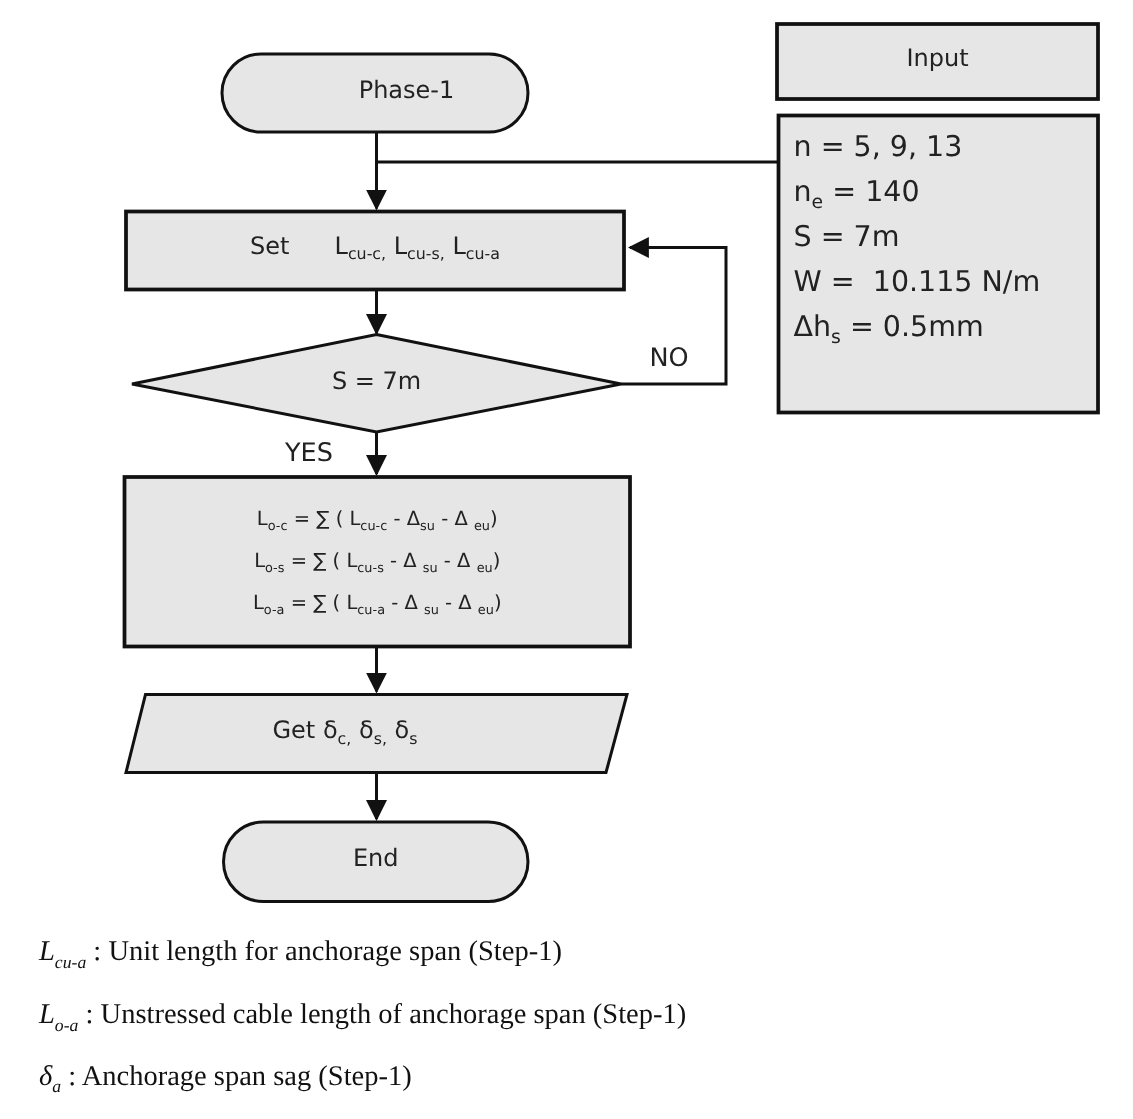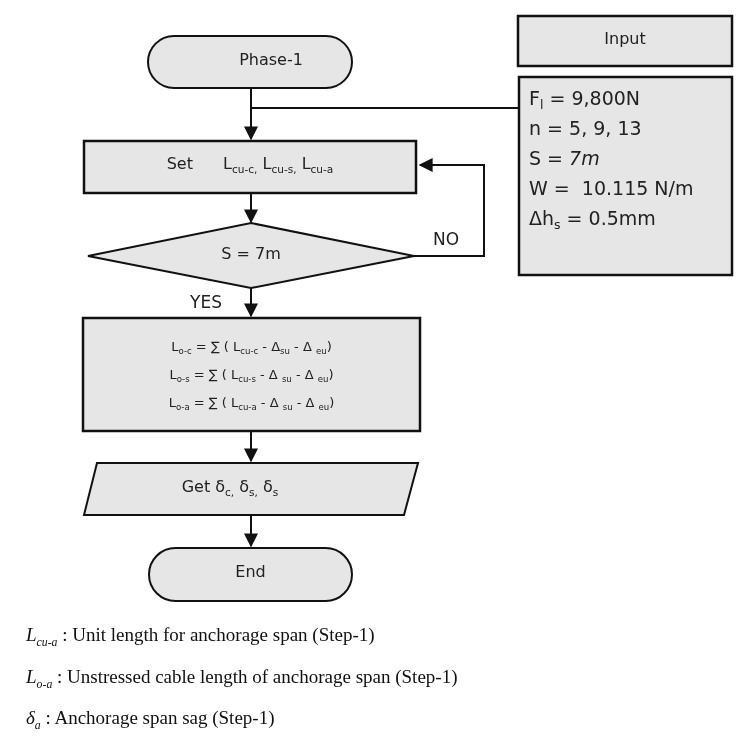--- a/index.html
+++ b/index.html
@@ -102,23 +102,23 @@
 
 <div class="lbl center box-text" style="left:149px; top:562px; width:203px;">
   <span style="white-space: pre;">End</span>
 </div>
 
 <div class="lbl center box-text" style="left:518px; top:29px; width:214px;">
   <span style="white-space: pre;">Input</span>
 </div>
 
 <div class="lbl inputs" style="left:529px; top:83px;">
-  <div><span style="white-space: pre;">F</span><sub>l</sub><span style="white-space: pre;"> = 9,800N</span></div>
   <div><span style="white-space: pre;">n</span><sub></sub><span style="white-space: pre;"> = 5, 9, 13</span></div>
-  <div><span style="white-space: pre;">S</span><sub></sub><span style="white-space: pre; font-style: italic;"> = 7m</span></div>
+  <div><span style="white-space: pre;">n</span><sub>e</sub><span style="white-space: pre;"> = 140</span></div>
+  <div><span style="white-space: pre;">S</span><sub></sub><span style="white-space: pre;"> = 7m</span></div>
   <div><span style="white-space: pre;">W</span><sub></sub><span style="white-space: pre;"> =  10.115 N/m</span></div>
   <div><span style="white-space: pre;">Δh</span><sub>s</sub><span style="white-space: pre;"> = 0.5mm</span></div>
 </div>
 
 <div class="legend" style="left:26px; top:624px;">
   <span class="sym" style="white-space: pre;">L</span><sub>cu-a</sub><span style="white-space: pre;"> : Unit length for anchorage span (Step-1)</span>
 </div>
 <div class="legend" style="left:26px; top:666px;">
   <span class="sym" style="white-space: pre;">L</span><sub>o-a</sub><span style="white-space: pre;"> : Unstressed cable length of anchorage span (Step-1)</span>
 </div>

